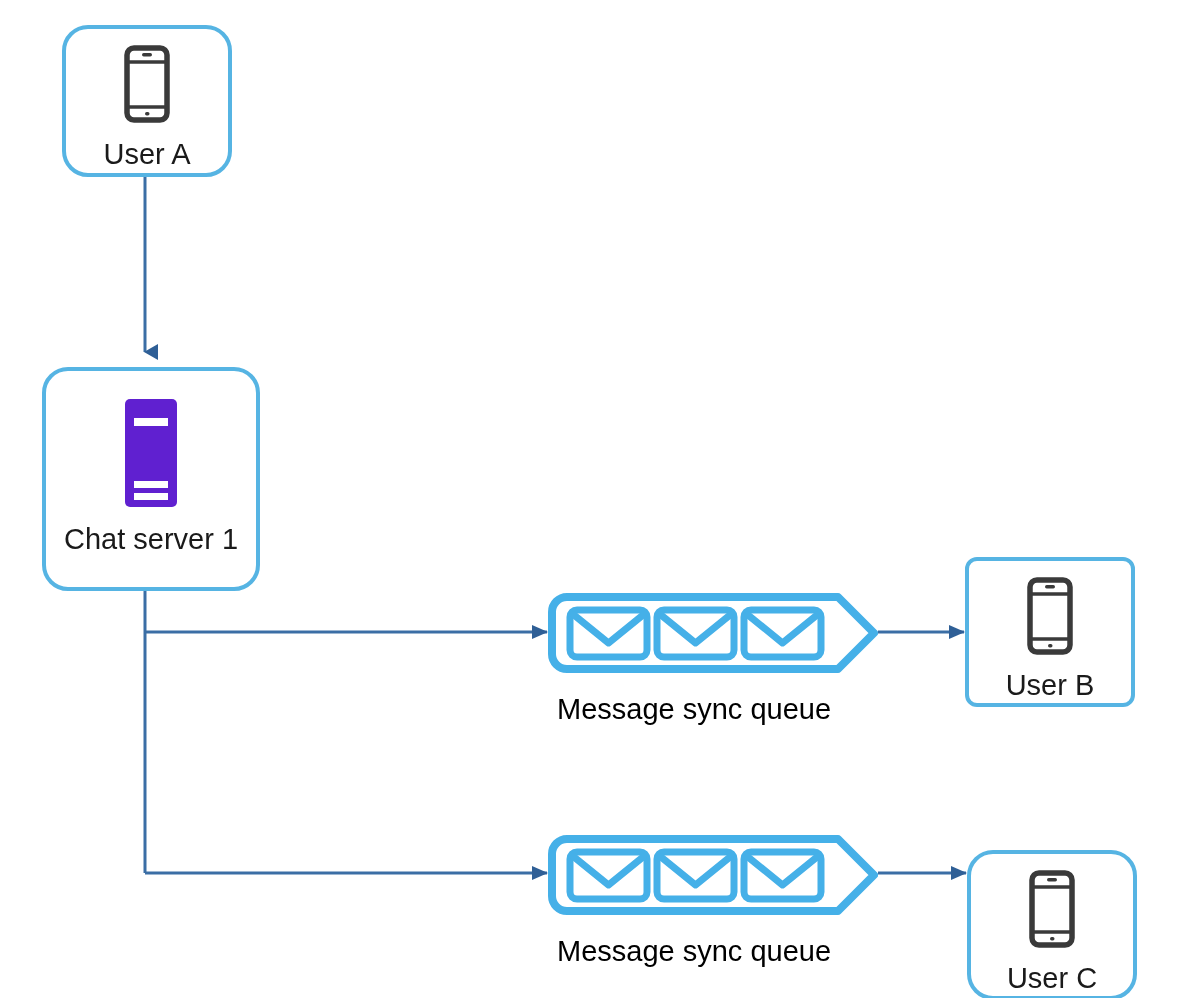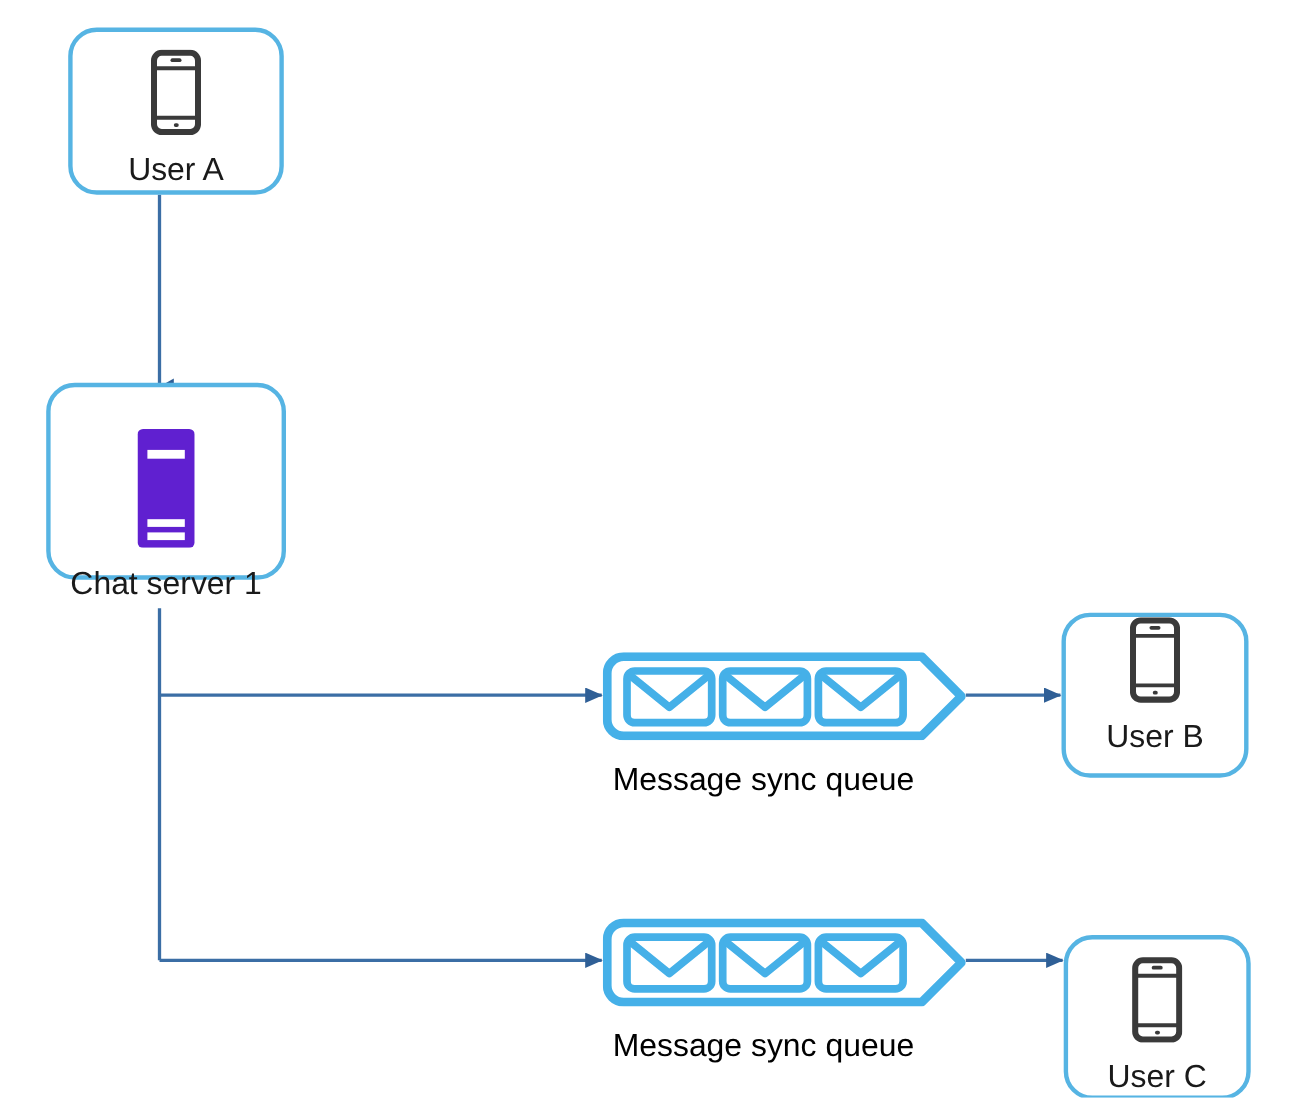--- a/index.html
+++ b/index.html
@@ -77,46 +77,46 @@
 
     <line x1="145" y1="632" x2="547" y2="632" stroke="#3b6ea5" stroke-width="3" marker-end="url(#arrowright)"></line>
 
     <line x1="145" y1="873" x2="547" y2="873" stroke="#3b6ea5" stroke-width="3" marker-end="url(#arrowright)"></line>
 
     <line x1="878" y1="632" x2="964" y2="632" stroke="#3b6ea5" stroke-width="3" marker-end="url(#arrowright)"></line>
 
     <line x1="878" y1="873" x2="966" y2="873" stroke="#3b6ea5" stroke-width="3" marker-end="url(#arrowright)"></line>
   </svg>
 
-  <div class="node" style="left:62px; top:25px; width:196px; height:152px; padding-top:16px;">
+  <div class="node" style="left:62px; top:25px; width:170px; height:152px; padding-top:16px;">
     <span class="icon-wrap">
       <svg width="46" height="78" viewBox="0 0 46 78" xmlns="http://www.w3.org/2000/svg">
         <rect x="3" y="3" width="40" height="72" rx="7" ry="7" fill="none" stroke="#3a3a3a" stroke-width="5.5"></rect>
         <line x1="5" y1="17" x2="41" y2="17" stroke="#3a3a3a" stroke-width="3.5"></line>
         <line x1="5" y1="62" x2="41" y2="62" stroke="#3a3a3a" stroke-width="3.5"></line>
         <rect x="18" y="8" width="10" height="3.4" rx="1.7" fill="#3a3a3a"></rect>
         <rect x="21" y="67" width="4.5" height="3.4" rx="1.7" fill="#3a3a3a"></rect>
       </svg>
     </span>
     <span class="node-label" style="margin-top:13px;">User A</span>
   </div>
 
-  <div class="node" style="left:42px; top:348px; width:218px; height:179px; padding-top:38px;">
+  <div class="node" style="left:42px; top:367px; width:218px; height:224px; padding-top:28px;">
     <span class="icon-wrap">
       <svg width="52" height="108" viewBox="0 0 52 108" xmlns="http://www.w3.org/2000/svg">
         <rect x="0" y="0" width="52" height="108" rx="5" ry="5" fill="#6020d0"></rect>
         <rect x="9" y="19" width="34" height="8" fill="#ffffff"></rect>
         <rect x="9" y="82" width="34" height="7" fill="#ffffff"></rect>
         <rect x="9" y="94" width="34" height="7" fill="#ffffff"></rect>
       </svg>
     </span>
     <span class="node-label" style="margin-top:14px;">Chat server 1</span>
   </div>
 
-  <div class="node" style="left:965px; top:557px; width:170px; height:150px; ">
+  <div class="node" style="left:965px; top:557px; width:170px; height:150px; padding-top:16px;border-radius:12px;">
     <span class="icon-wrap">
       <svg width="46" height="78" viewBox="0 0 46 78" xmlns="http://www.w3.org/2000/svg">
         <rect x="3" y="3" width="40" height="72" rx="7" ry="7" fill="none" stroke="#3a3a3a" stroke-width="5.5"></rect>
         <line x1="5" y1="17" x2="41" y2="17" stroke="#3a3a3a" stroke-width="3.5"></line>
         <line x1="5" y1="62" x2="41" y2="62" stroke="#3a3a3a" stroke-width="3.5"></line>
         <rect x="18" y="8" width="10" height="3.4" rx="1.7" fill="#3a3a3a"></rect>
         <rect x="21" y="67" width="4.5" height="3.4" rx="1.7" fill="#3a3a3a"></rect>
       </svg>
     </span>
     <span class="node-label" style="margin-top:12px;">User B</span>

